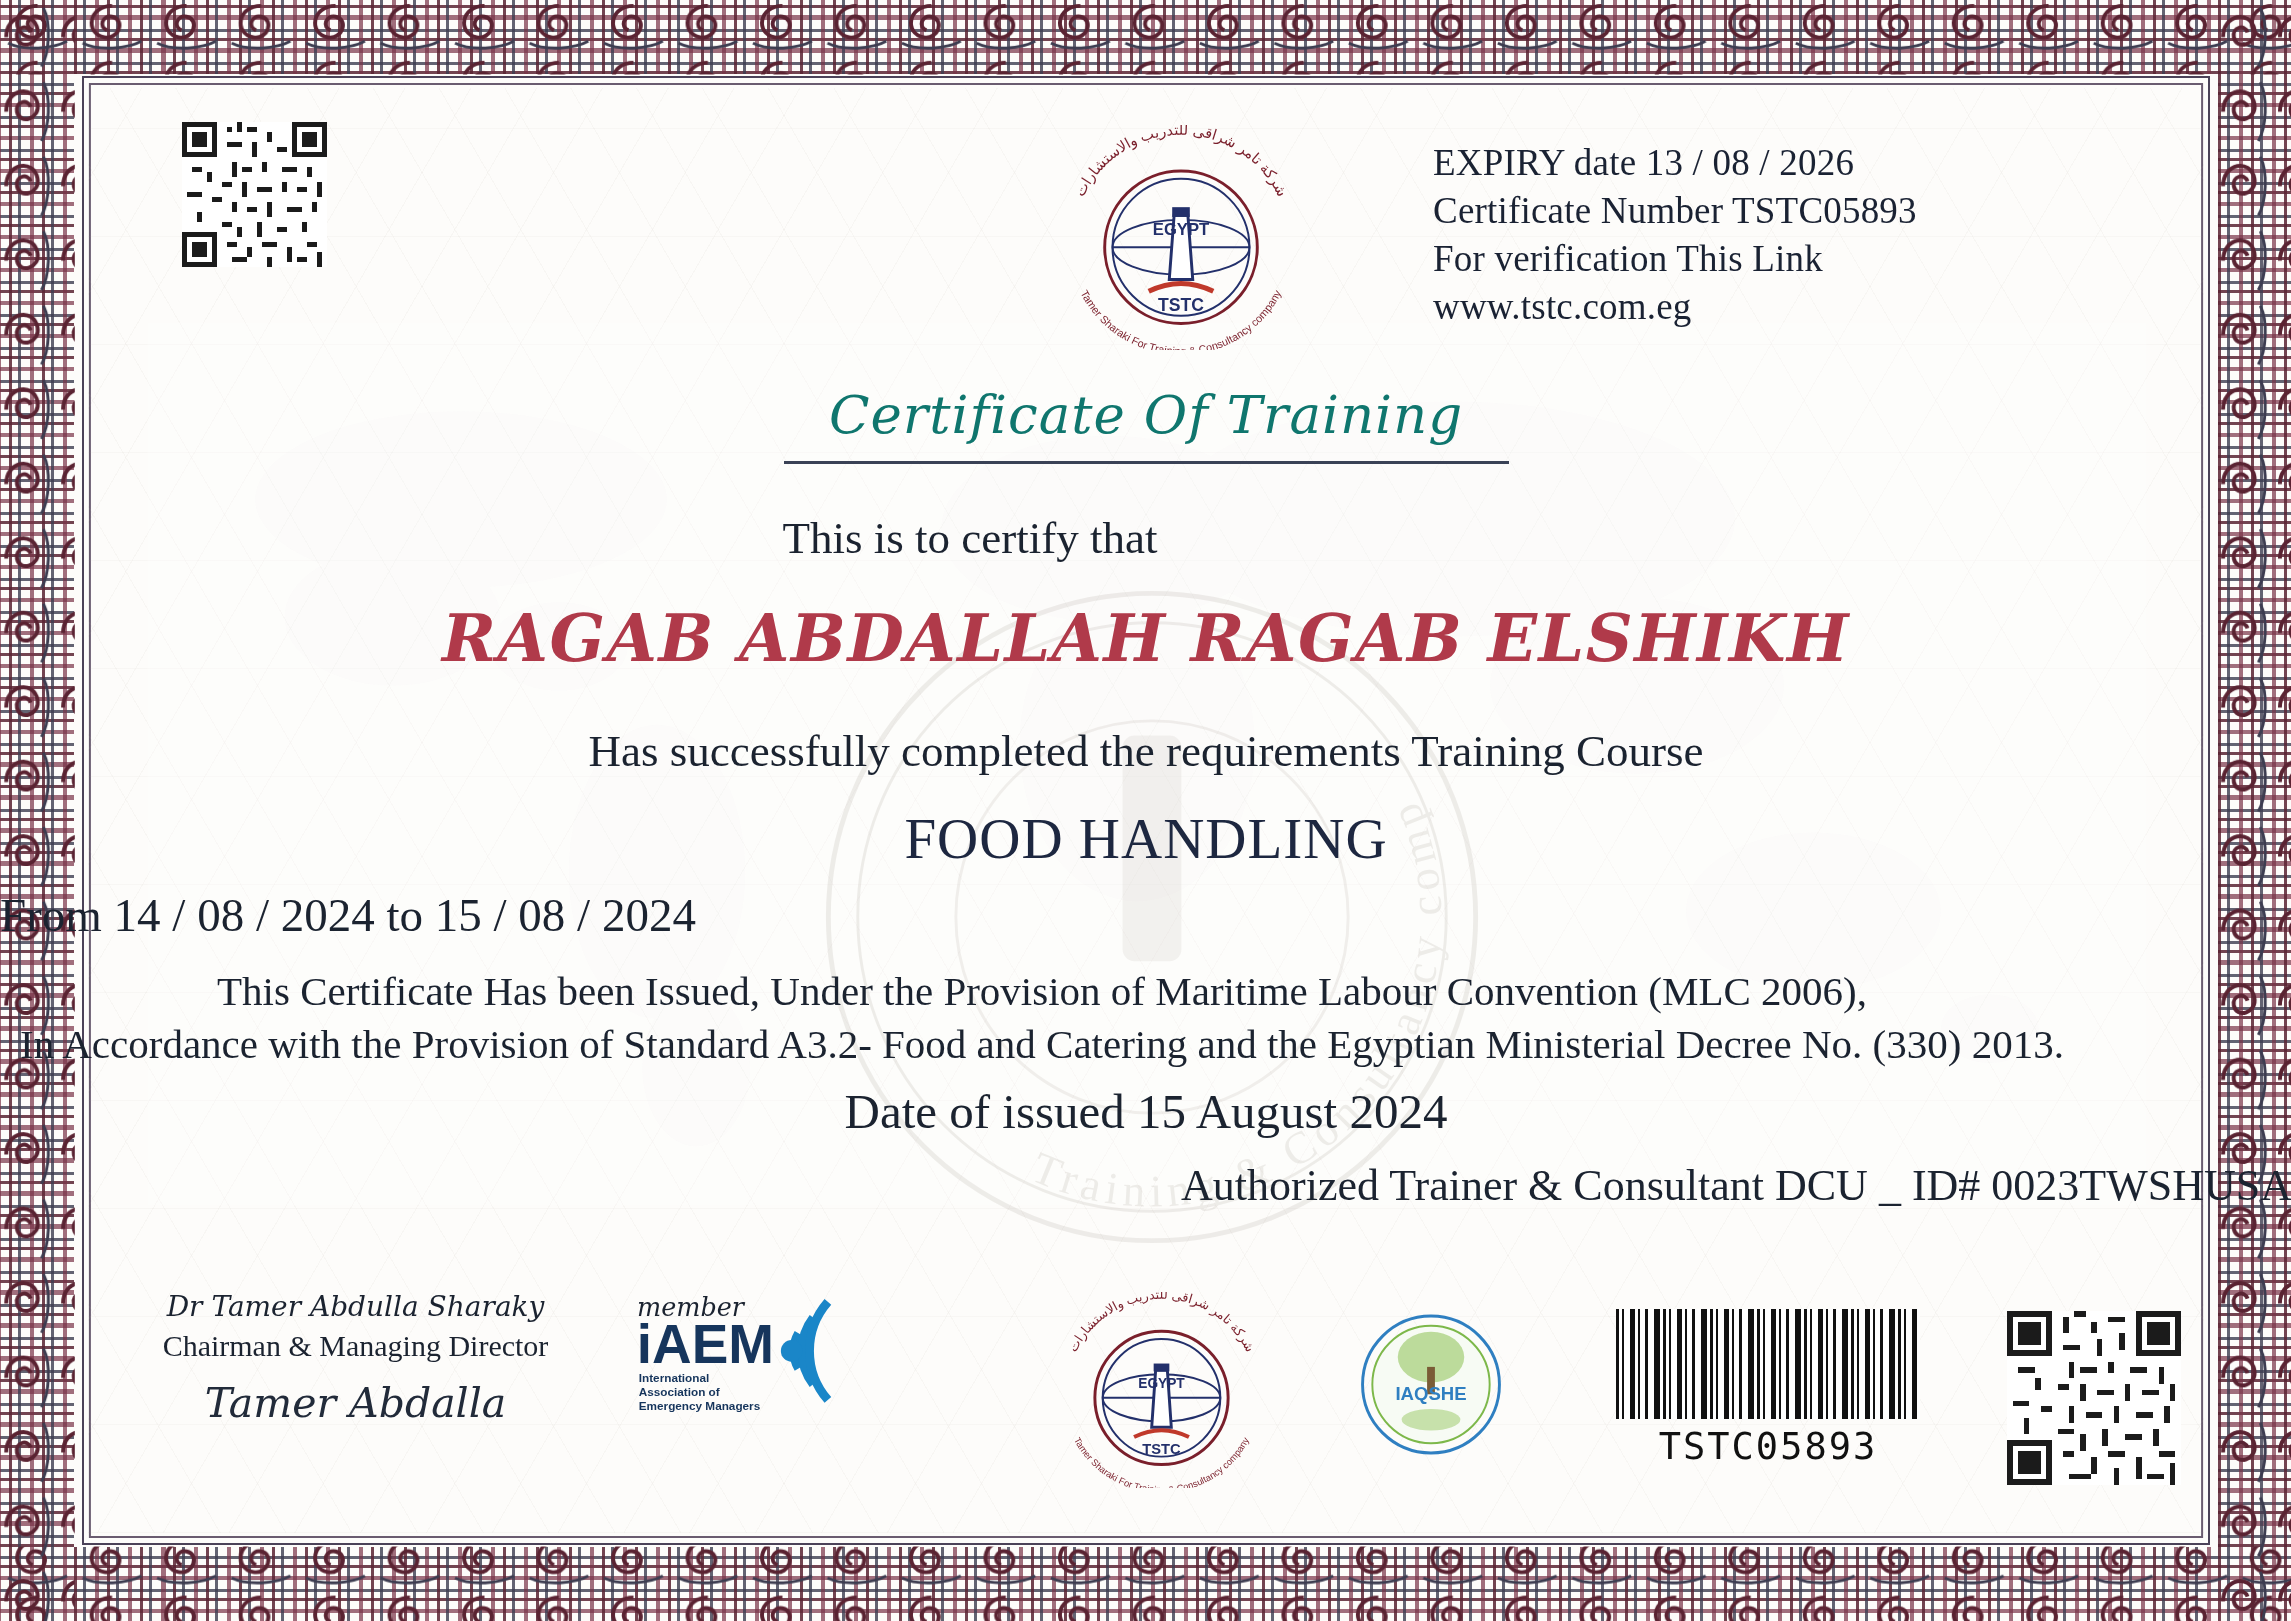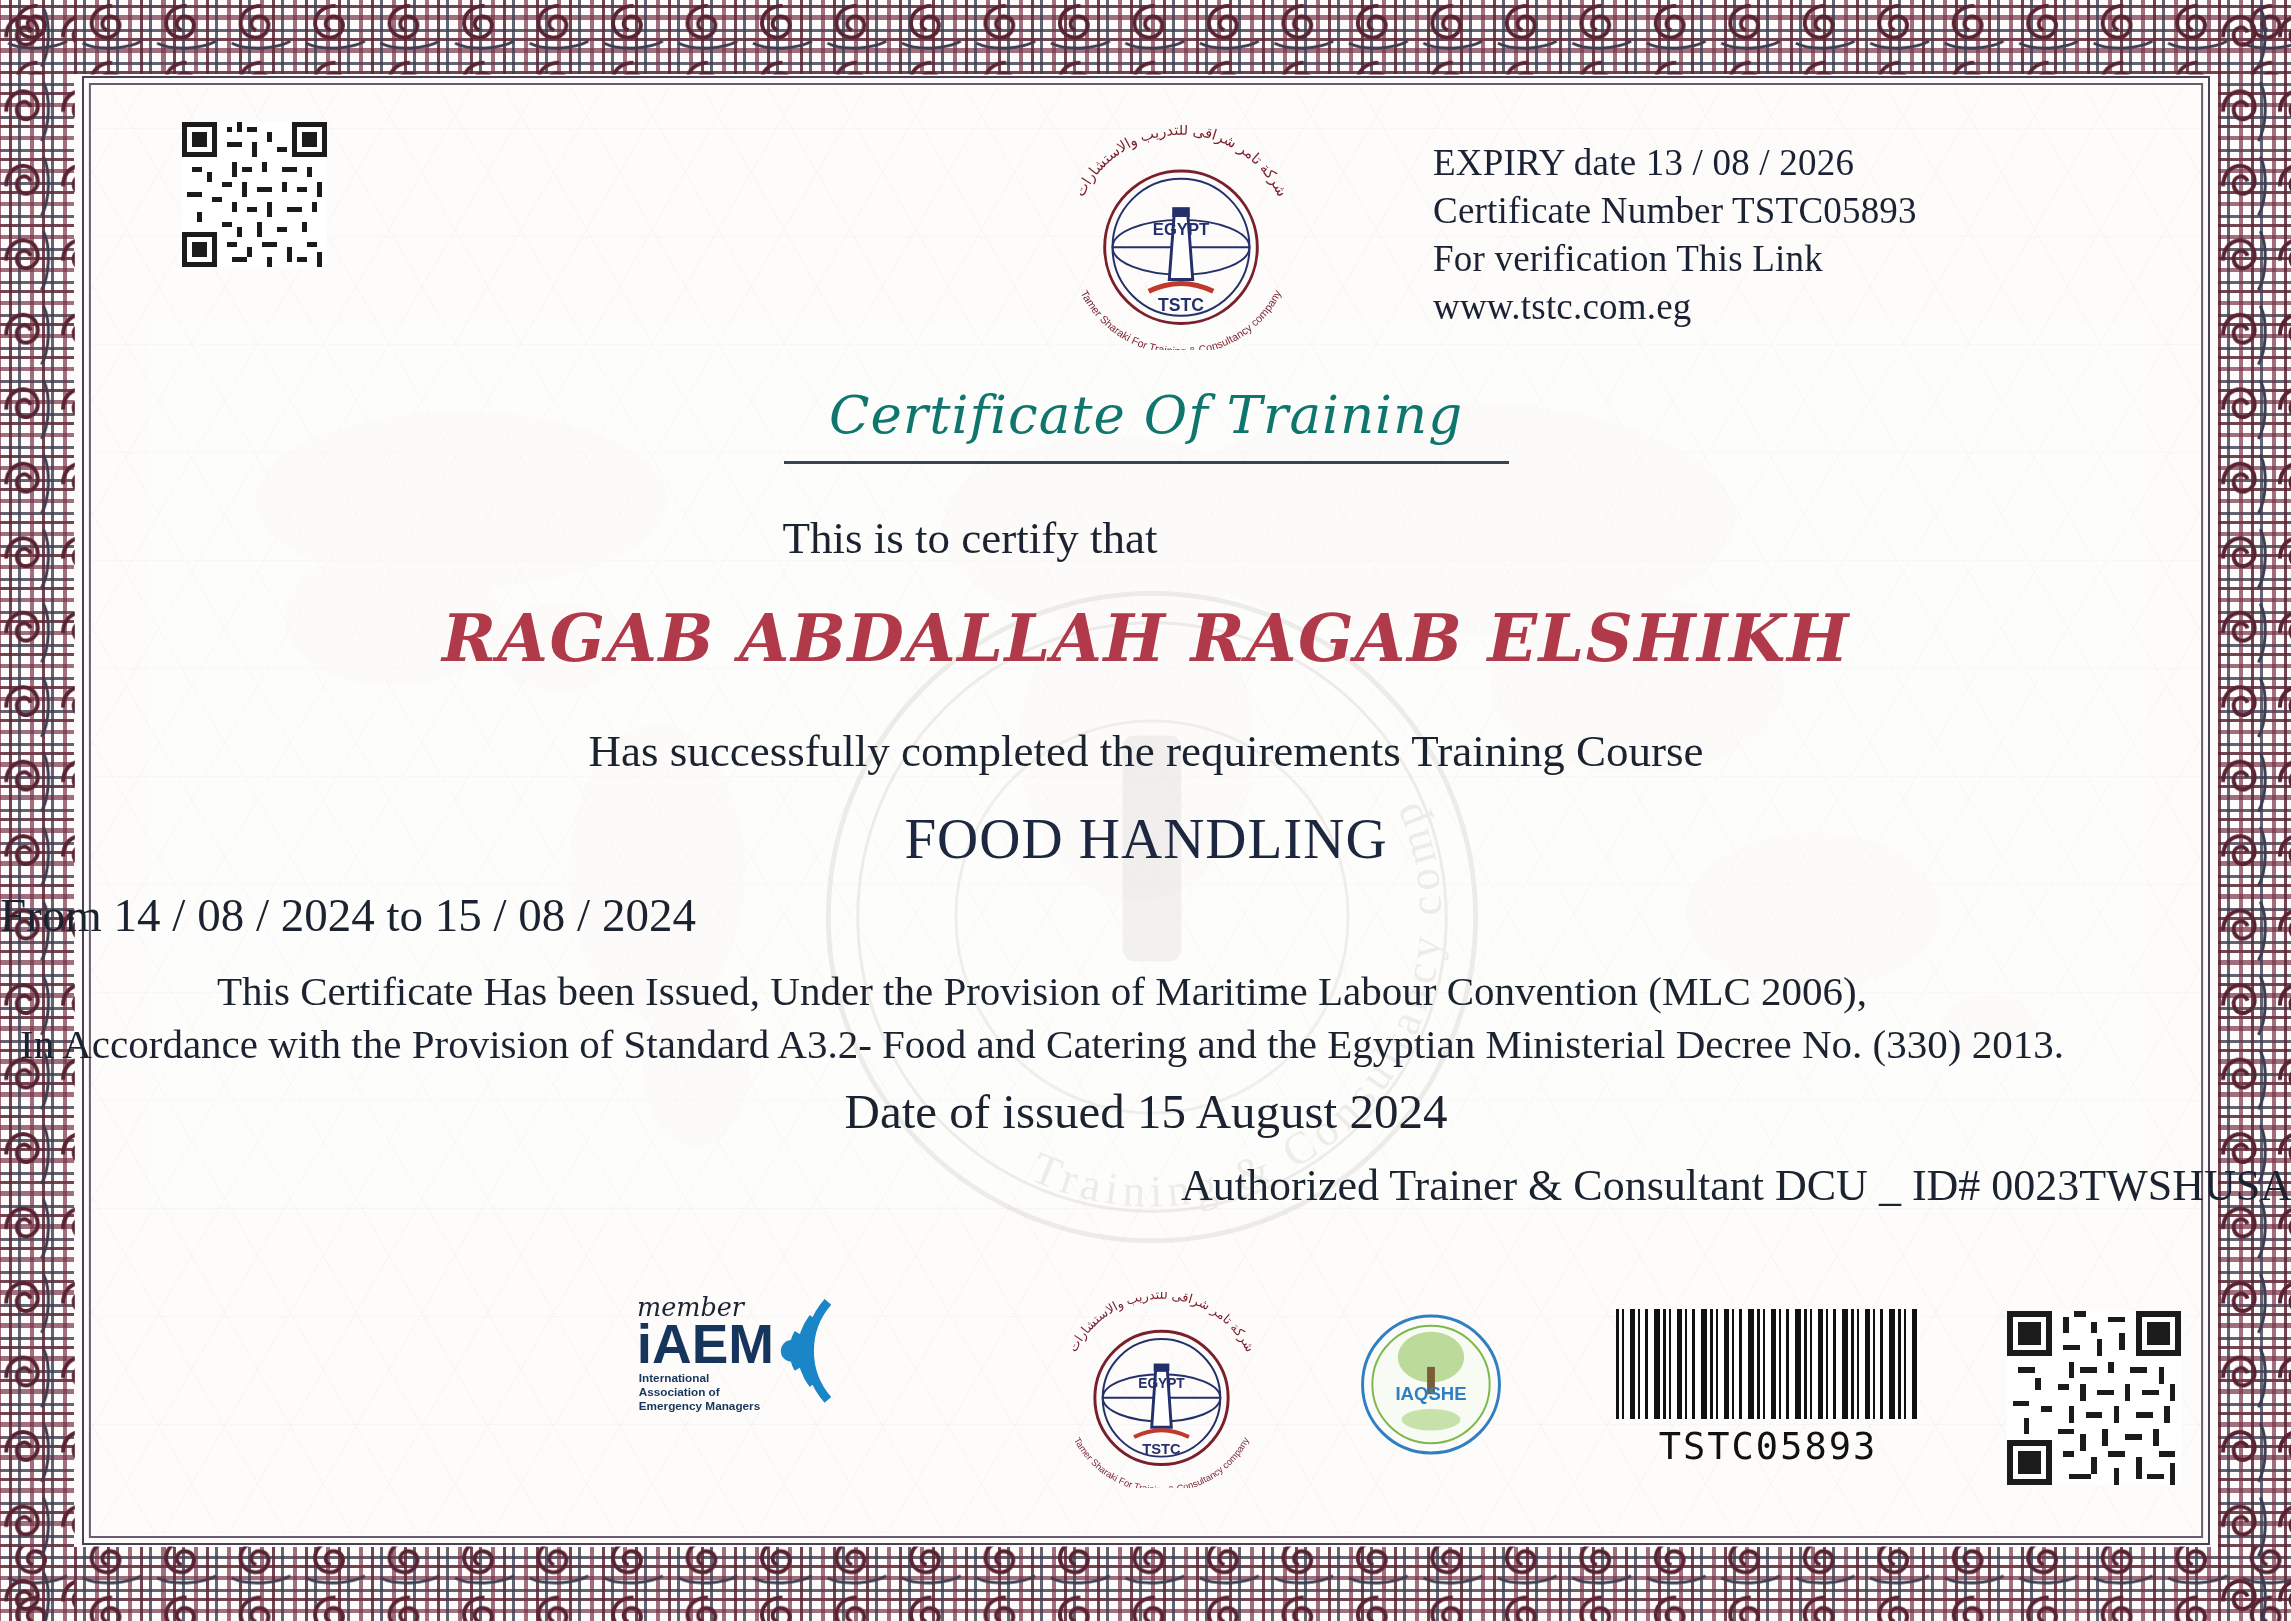--- a/index.html
+++ b/index.html
@@ -535,20 +535,25 @@
 
     <div class="provision-text">
       <div>This Certificate Has been Issued, Under the Provision of Maritime Labour Convention (MLC 2006),</div>
       <div>In Accordance with the Provision of Standard A3.2- Food and Catering and the Egyptian Ministerial Decree No. (330) 2013.</div>
     </div>
 
     <div class="issue-date">Date of issued  15 August 2024</div>
 
     <div class="authorized-line">Authorized Trainer &amp; Consultant DCU _ ID# 0023TWSHUSA</div>
 
+    <div class="signature-block">
+      <div class="sig-name">Dr Tamer Abdulla Sharaky</div>
+      <div class="sig-role">Chairman &amp; Managing Director</div>
+      <div class="sig-script">Tamer Abdalla</div>
+    </div>
 
     <div class="member-label">member</div>
     <div class="iaem-logo">
       <svg width="294" height="157" viewBox="0 0 300 160" xmlns="http://www.w3.org/2000/svg">
         <g stroke="#1a86c8" fill="none" stroke-width="9">
           <path d="M175 78 a36 36 0 0 1 0 -36"></path>
           <path d="M190 94 a56 56 0 0 1 0 -68"></path>
           <path d="M205 110 a76 76 0 0 1 0 -100"></path>
         </g>
         <circle cx="168" cy="60" r="11" fill="#1a86c8"></circle>

